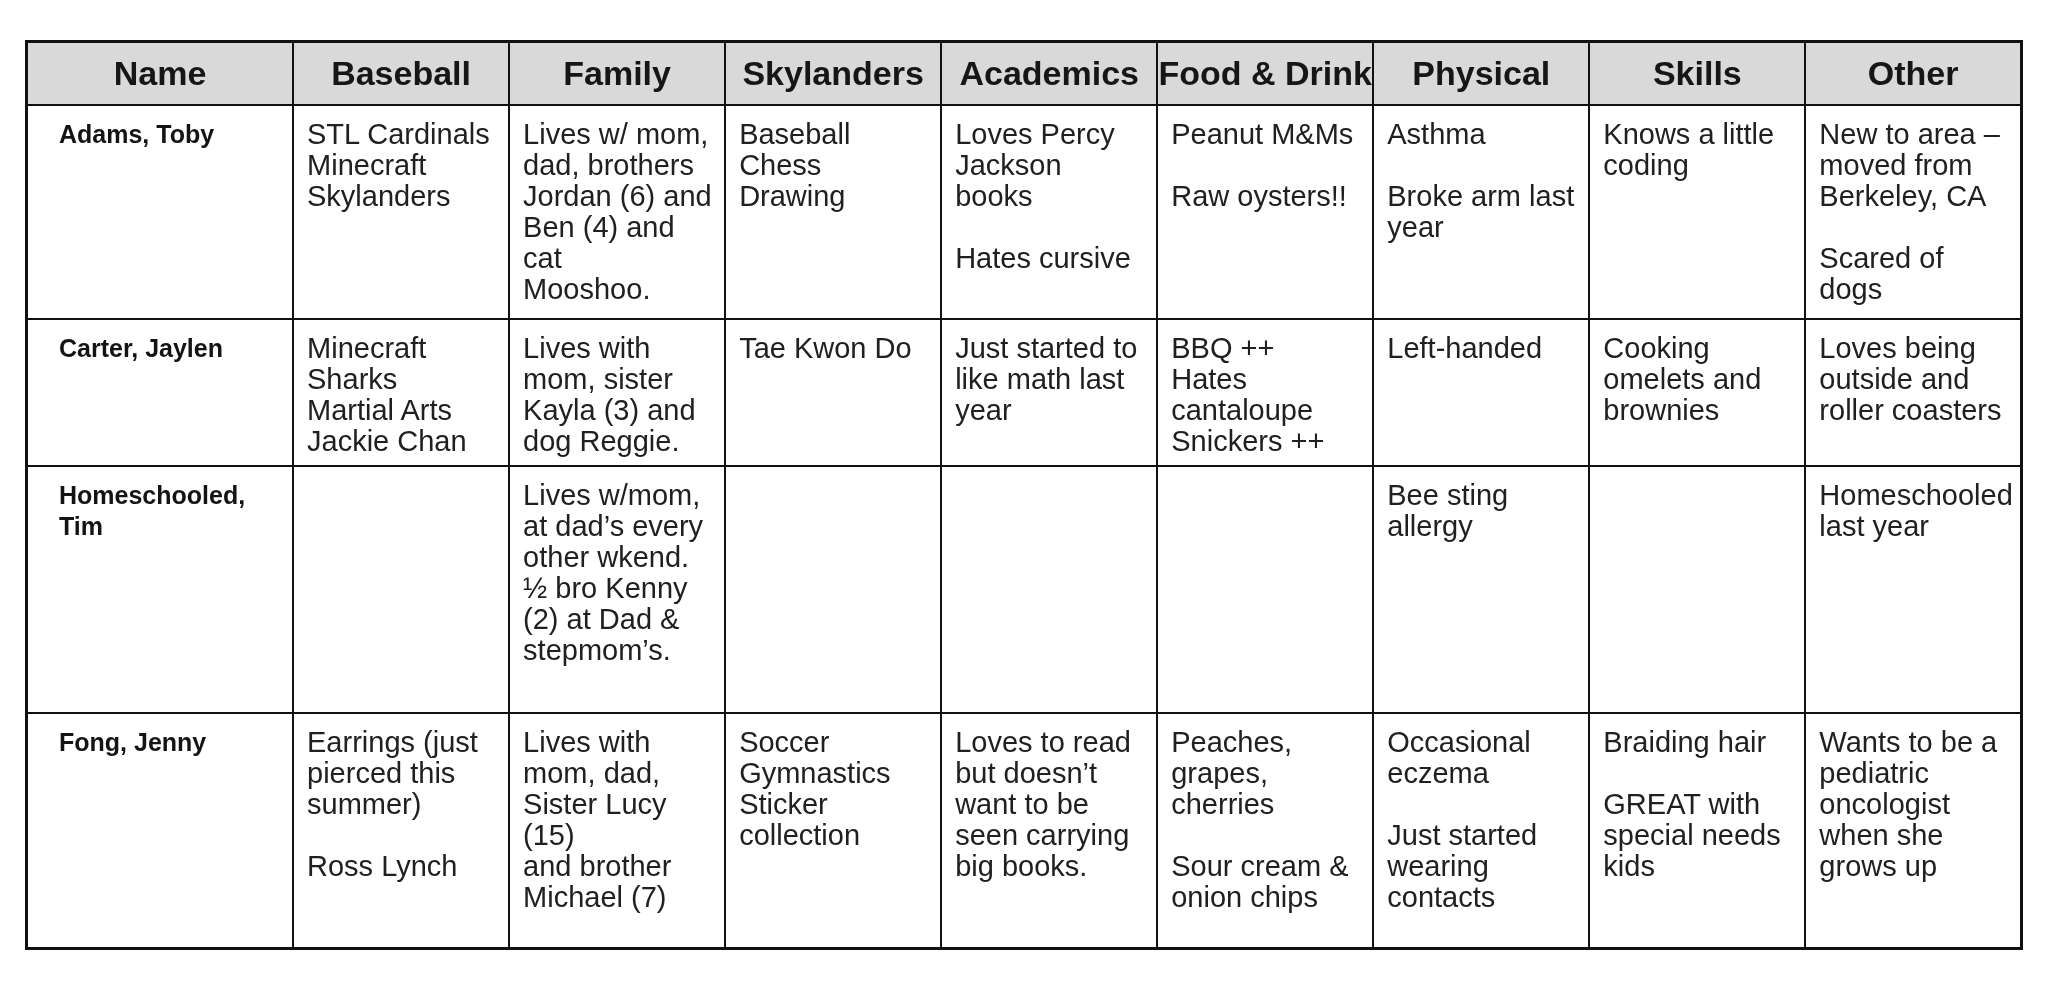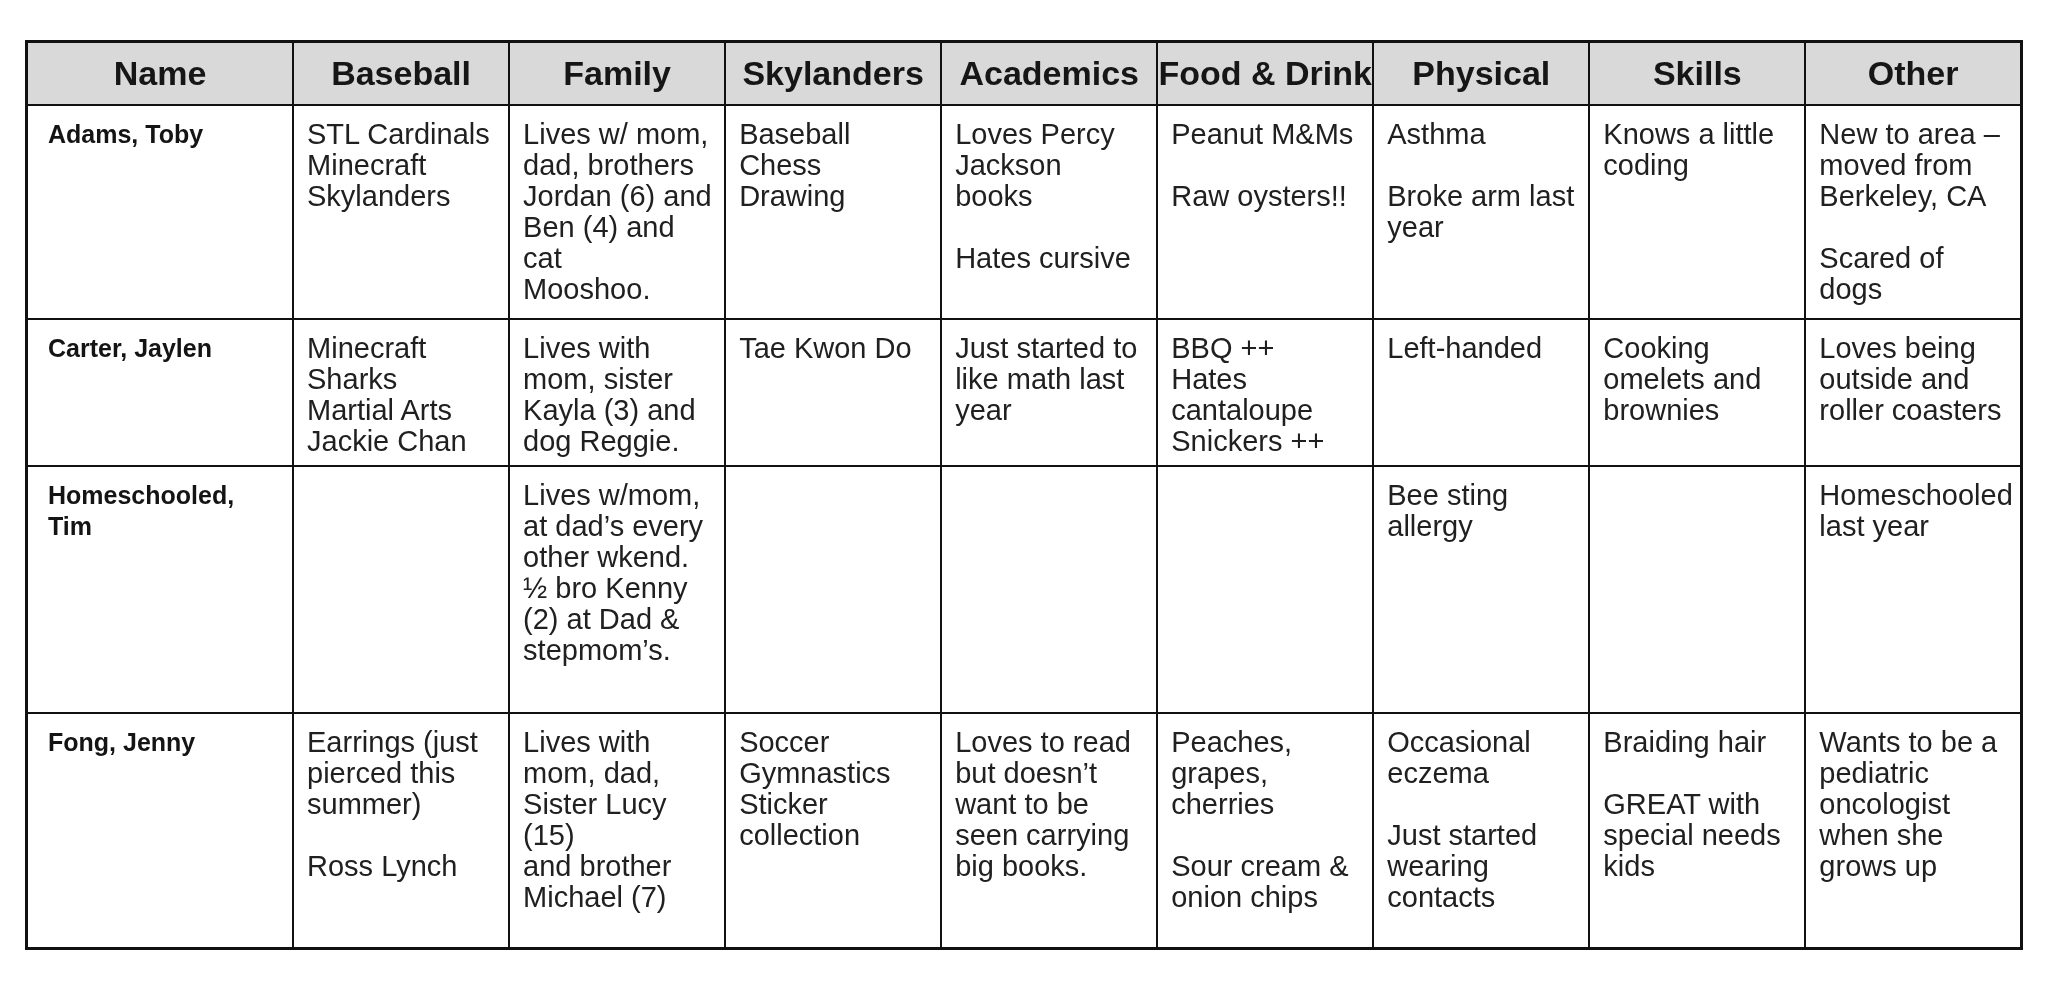--- a/index.html
+++ b/index.html
@@ -42,21 +42,21 @@
     padding: 13px 12px 8px 13px;
     font-size: 29px;
     line-height: 31px;
     white-space: pre-line;
     color: #202020;
   }
   table.roster td.name-cell {
     font-weight: bold;
     font-size: 25px;
     color: #141414;
-    padding-left: 20px;
+    padding-left: 31px;
   }
   tr.hdr  { height: 63px;  }
   tr.r0   { height: 214px; }
   tr.r1   { height: 124px; }
   tr.r2   { height: 247px; }
   tr.r3   { height: 236px; }
 </style>
 </head>
 <body>
 

